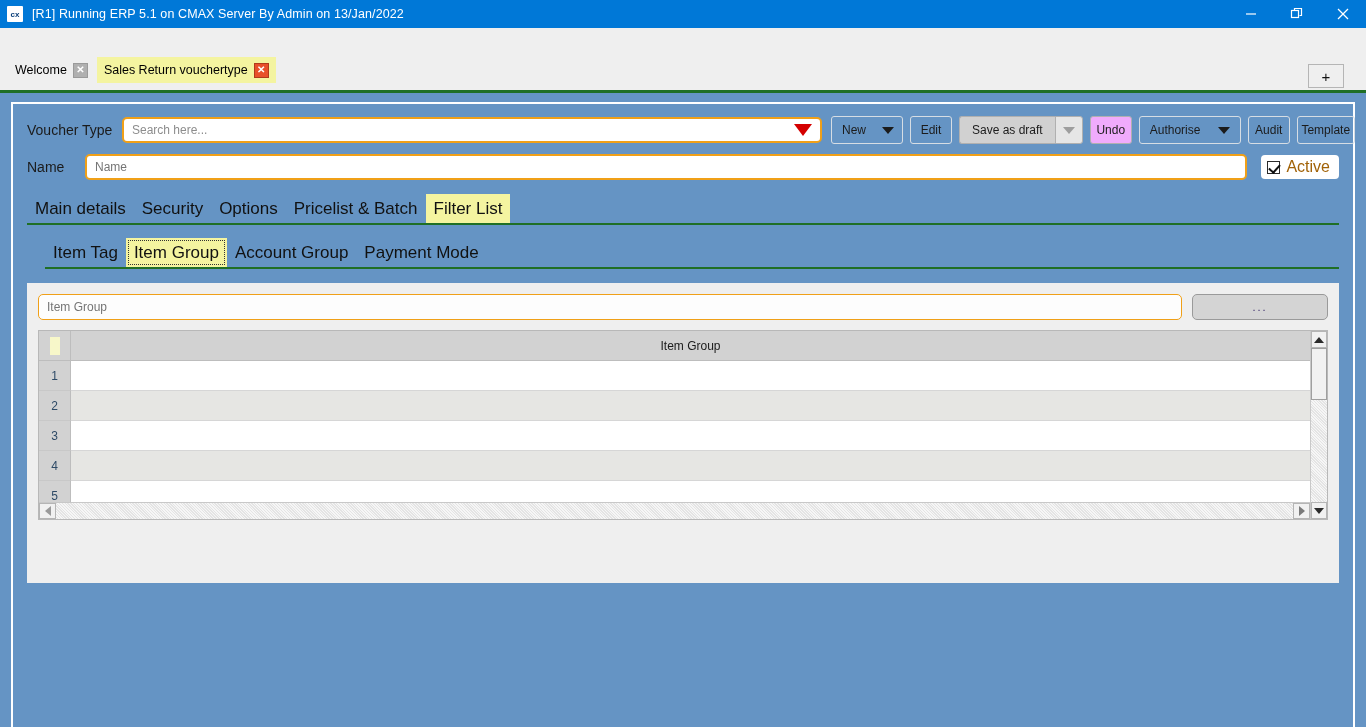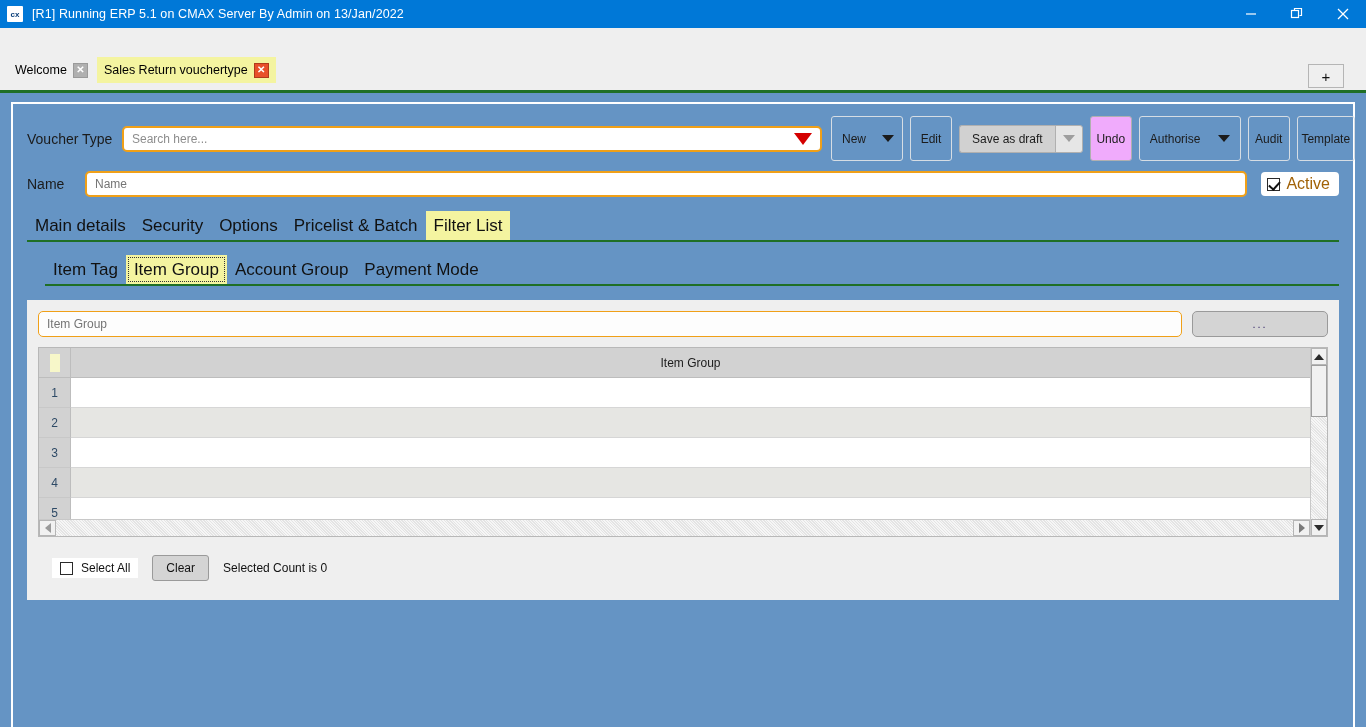--- a/index.html
+++ b/index.html
@@ -138,21 +138,21 @@
     transform: translateY(-50%);
     width: 0; height: 0;
     border-left: 9px solid transparent;
     border-right: 9px solid transparent;
     border-top: 12px solid #d40000;
     pointer-events: none;
   }
 
   .toolbar { display: flex; align-items: center; gap: 7px; margin-left: 9px; }
   .tbtn {
-    height: 45px;
+    height: 28px;
     min-width: 42px;
     border: 1px solid #d6dde4;
     border-radius: 3px;
     background: transparent;
     color: #1b1b1b;
     font-size: 12px;
     padding: 0 10px;
     display: flex; align-items: center; justify-content: center;
     font-family: "Liberation Sans", sans-serif;
     white-space: nowrap;
@@ -565,24 +565,16 @@
               </div>
             <div class="sb-thumb"></div>
             <div class="sb-track"></div>
             <div class="sb-btn">
                 <span class="tri-down"></span>
               </div>
           </div>
         </div>
       </div>
 
-      <div class="card-footer">
-        <div class="selectall">
-          <span class="chk"></span>
-          <span class="lbl">Select All</span>
-        </div>
-        <div class="clear-btn">Clear</div>
-        <div class="count-text">Selected Count is 0</div>
-      </div>
     </div>
 
   </div>
 </div>
 
 </body></html>

